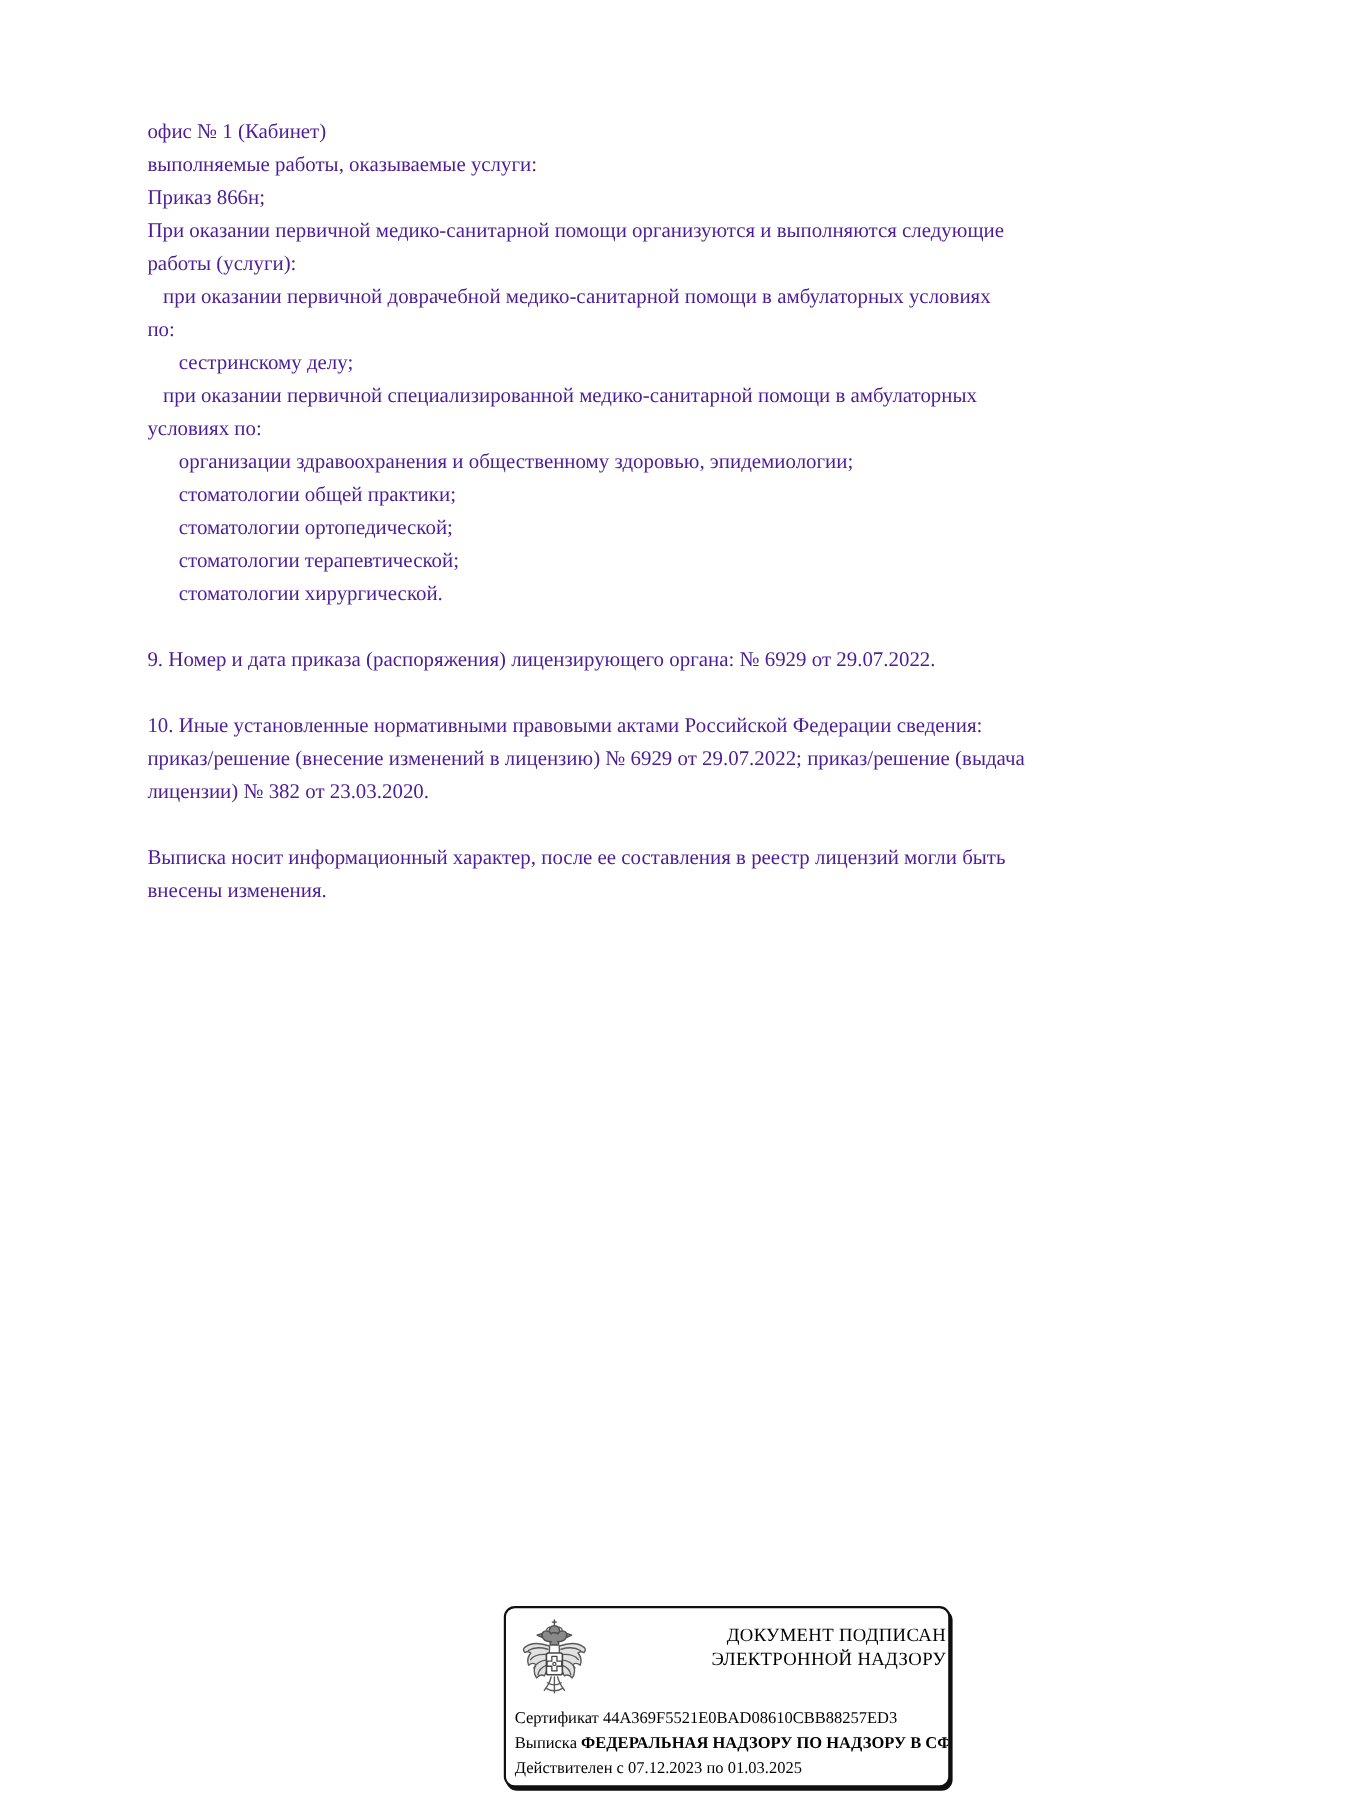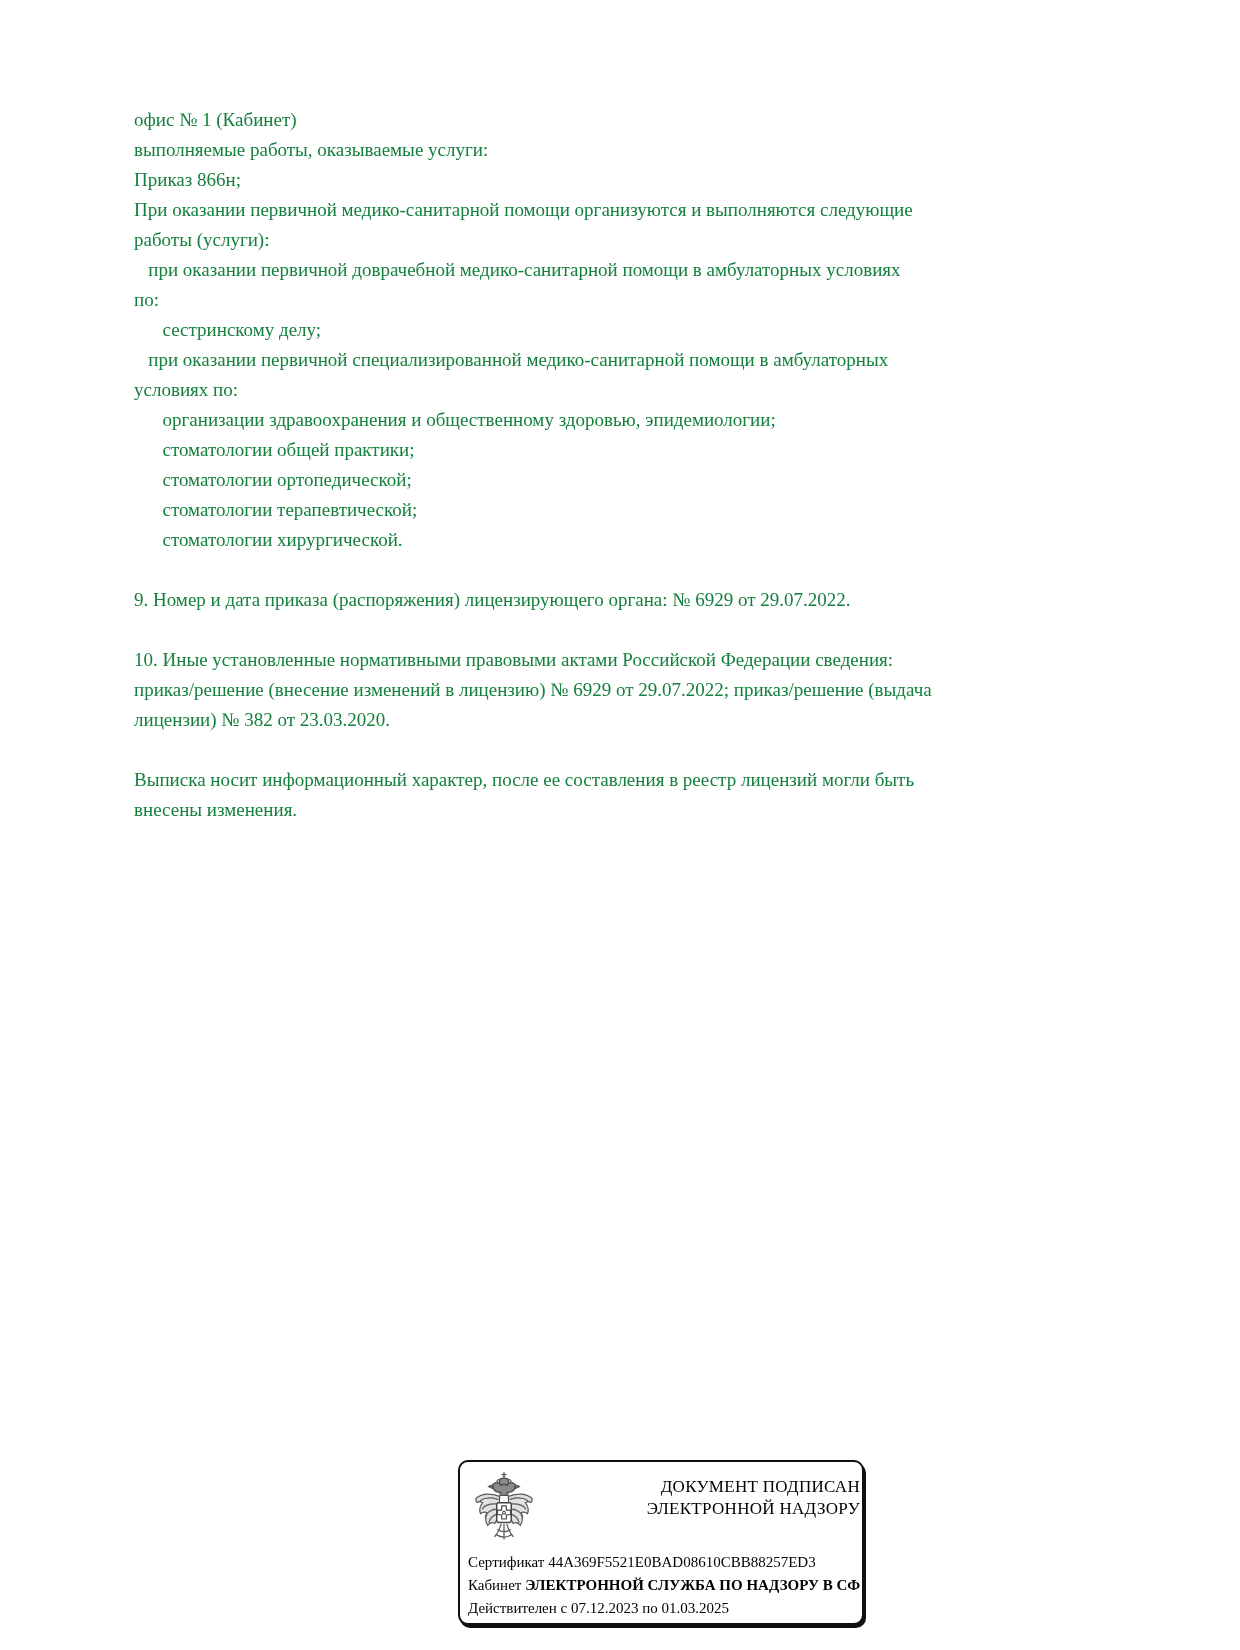--- a/index.html
+++ b/index.html
@@ -24,21 +24,21 @@
     overflow: hidden;
   }
   .doc-text {
     position: absolute;
     left: 134px;
     top: 105px;
     width: 1000px;
     font-size: 19px;
     line-height: 30px;
     white-space: pre;
-    color: #15803d;
+    color: #4c1d95;
   }
   .stamp {
     position: absolute;
     left: 458px;
     top: 1460px;
     width: 406px;
     height: 165px;
     box-sizing: border-box;
     background: #ffffff;
     border: 2px solid #101010;
@@ -146,18 +146,18 @@
       </svg>
     </span>
 
     <div class="stamp-title">
       <div>ДОКУМЕНТ ПОДПИСАН</div>
       <div>ЭЛЕКТРОННОЙ НАДЗОРУ</div>
     </div>
 
     <div class="stamp-lines">
       <div class="stamp-line"><span>Сертификат</span> <span>44A369F5521E0BAD08610CBB88257ED3</span></div>
-      <div class="stamp-line"><span>Кабинет</span> <span class="owner-value">ЭЛЕКТРОННОЙ СЛУЖБА ПО НАДЗОРУ В СФ</span></div>
+      <div class="stamp-line"><span>Выписка</span> <span class="owner-value">ФЕДЕРАЛЬНАЯ НАДЗОРУ ПО НАДЗОРУ В СФ</span></div>
       <div class="stamp-line"><span>Действителен</span> <span>с 07.12.2023 по 01.03.2025</span></div>
     </div>
 
   </div>
 </div>
 
 </body></html>

